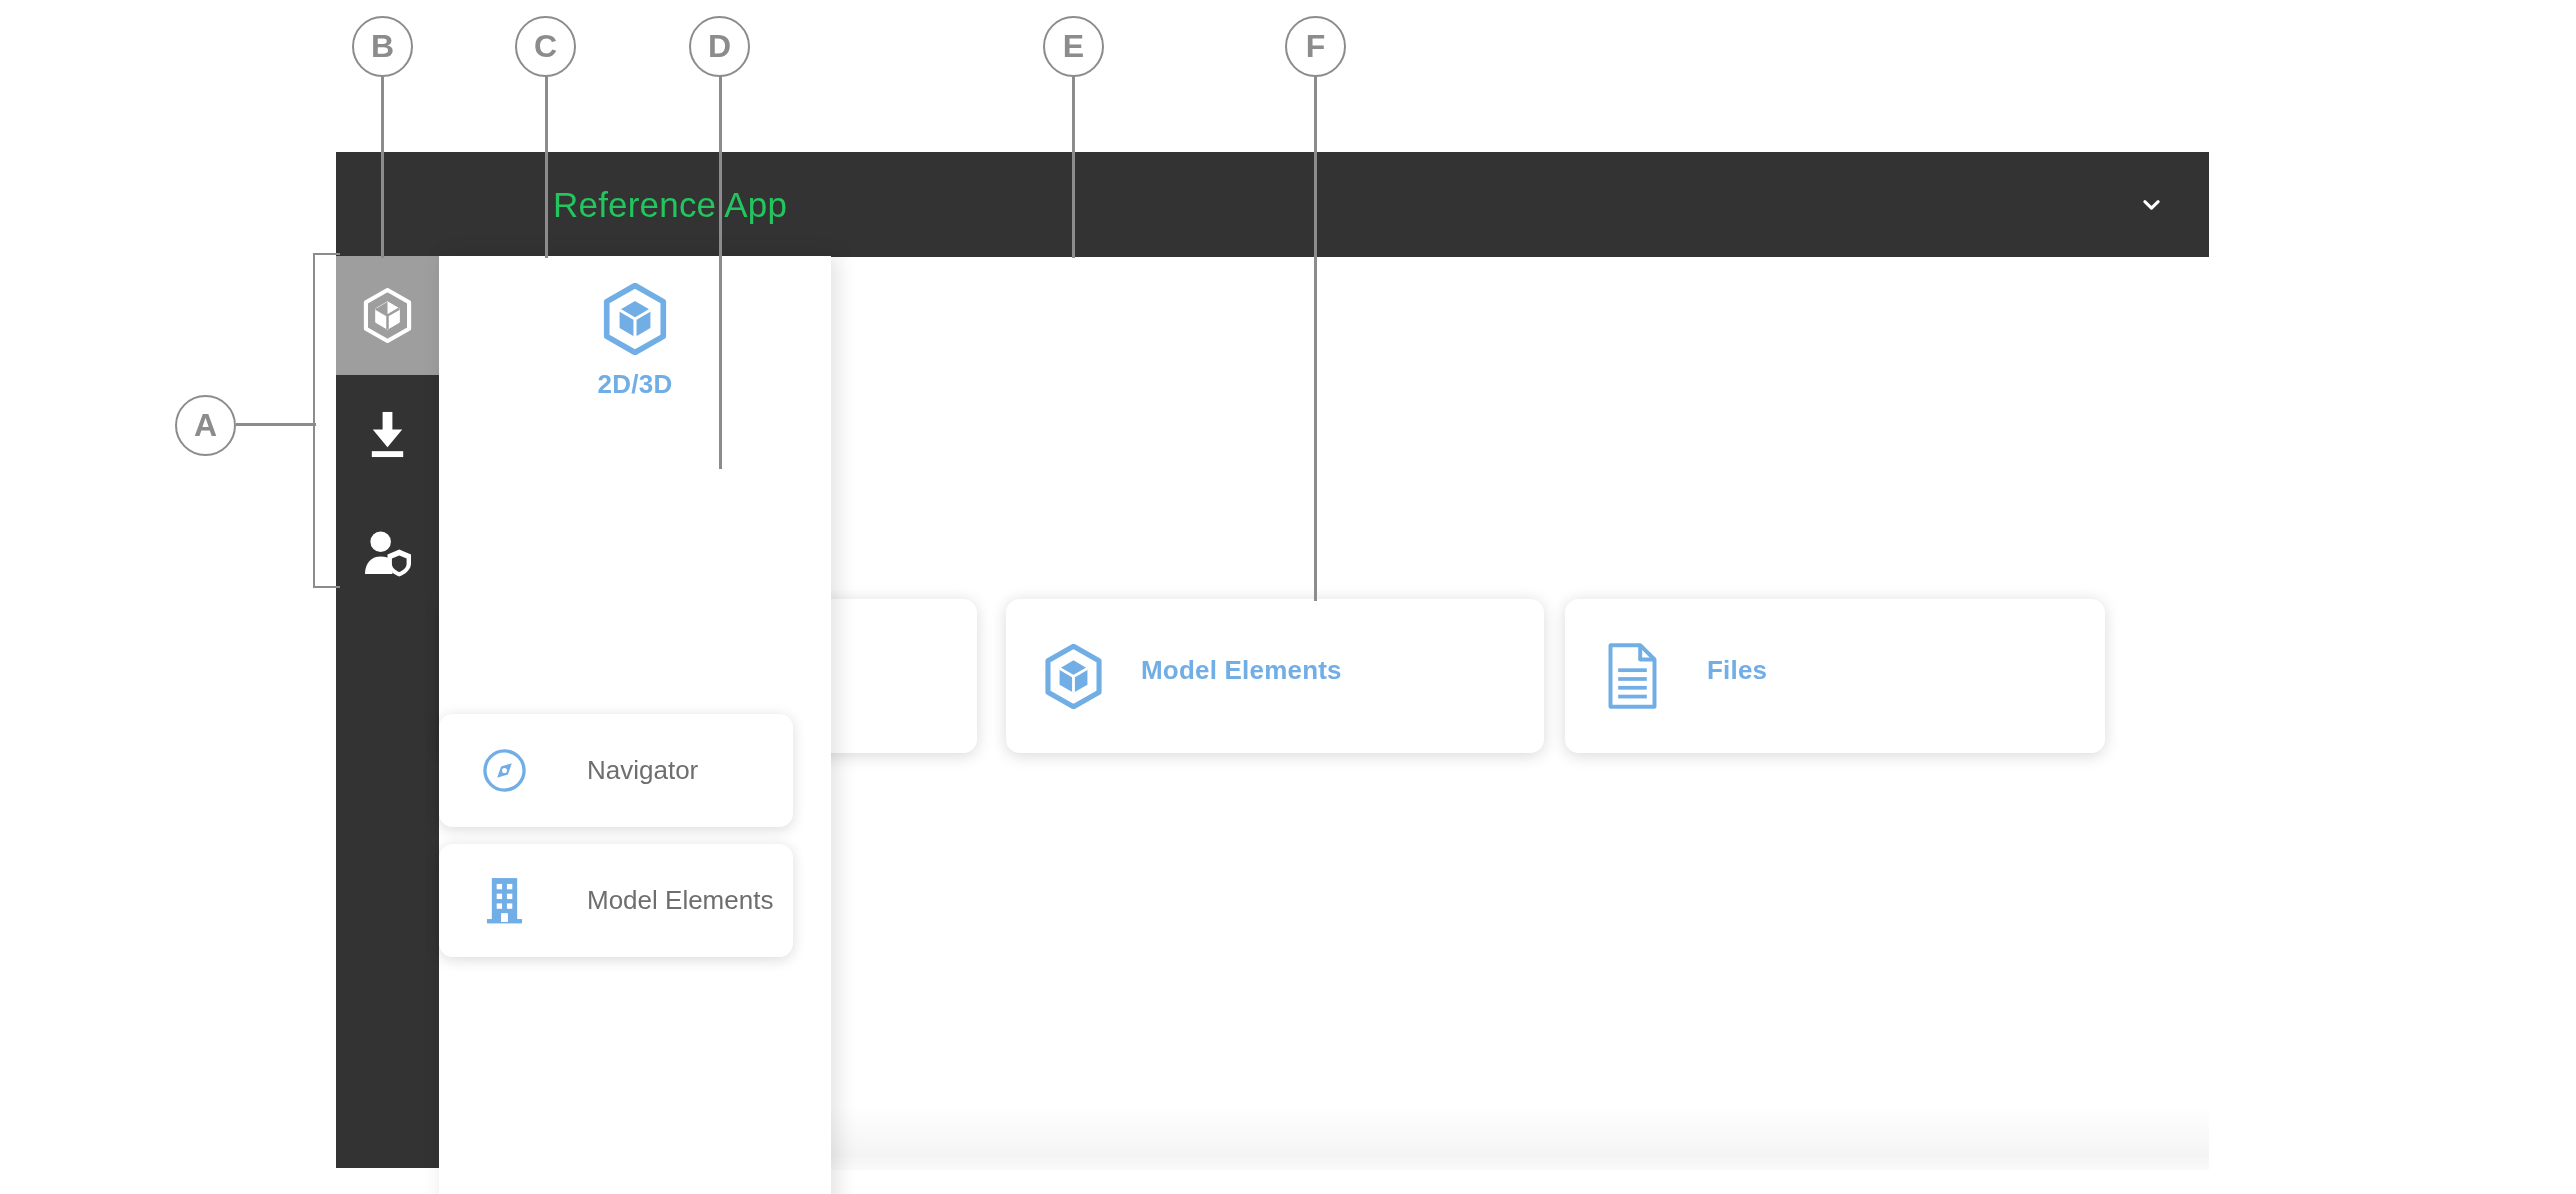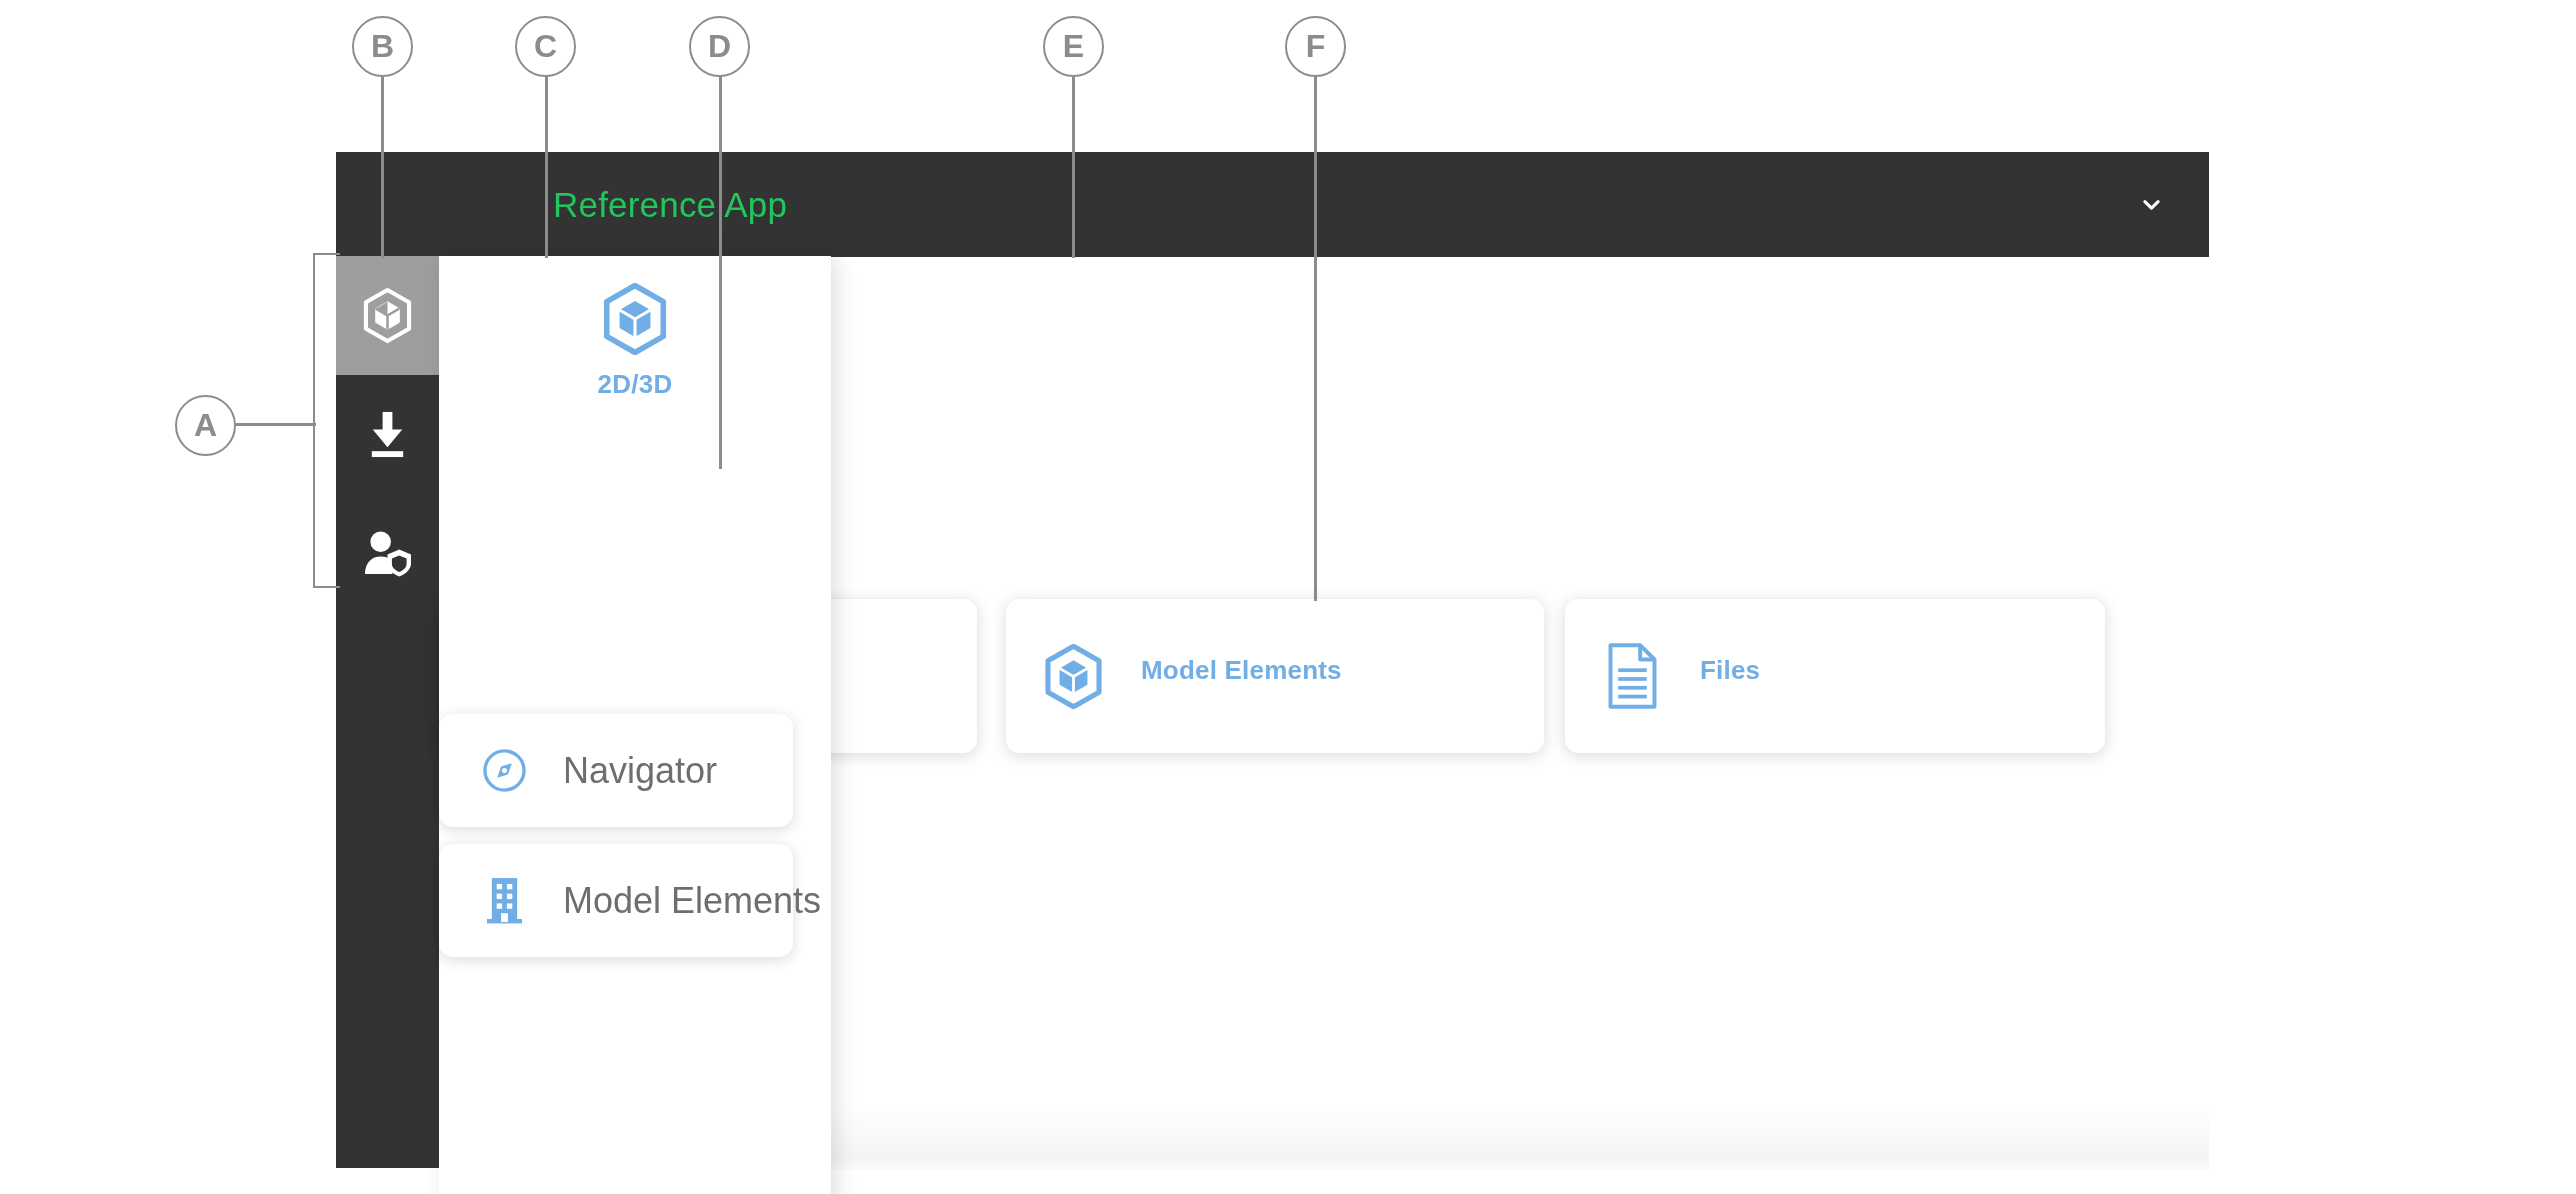--- a/index.html
+++ b/index.html
@@ -102,23 +102,23 @@
     align-items: center;
     cursor: pointer;
   }
   .flyout-card .fc-icon {
     width: 45px; height: 45px;
     margin-left: 43px;
     flex: 0 0 auto;
     display: flex; align-items: center; justify-content: center;
   }
   .flyout-card .fc-label {
-    margin-left: 36px;
+    margin-left: 60px;
     color: #6e6e6e;
-    font-size: 36px;
+    font-size: 26px;
     font-weight: 400;
     white-space: nowrap;
   }
   #flyout-card-navigator { top: 458px; }
   #flyout-card-model-elements { top: 588px; }
 
   
   .content-cards {
     position: absolute;
     left: 439px; top: 599px;
@@ -156,21 +156,21 @@
   }
   .content-card .cc-desc {
     color: #1a1a1a;
     font-size: 19.6px;
     font-weight: 400;
     line-height: 1.35;
     max-width: 337px;
   }
   #content-card-model { left: 0px;    width: 538px; }
   #content-card-elements { left: 567px; width: 538px; }
-  #content-card-files { left: 1126px; width: 540px; }
+  #content-card-files { left: 1126px; width: 540px; gap: 7px; }
 
   
   #content-card-model .cc-text { margin-left: 37px; }
   #content-card-model .cc-desc { padding-top: 0px; }
 
   
   .bottom-band {
     position: absolute;
     left: 439px; top: 1105px;
     width: 1770px; height: 65px;

